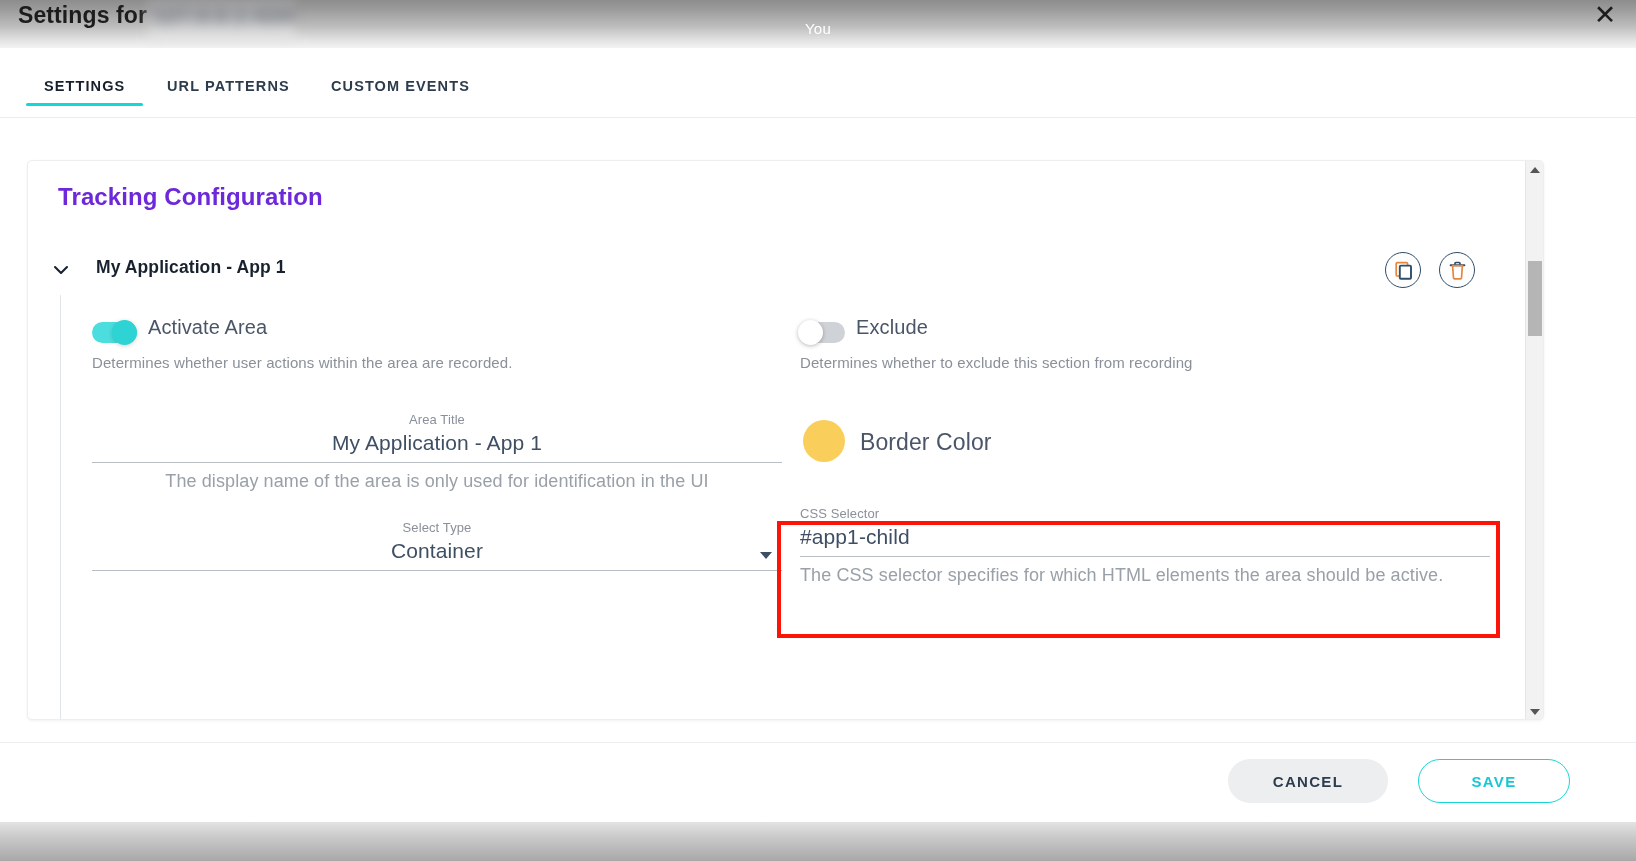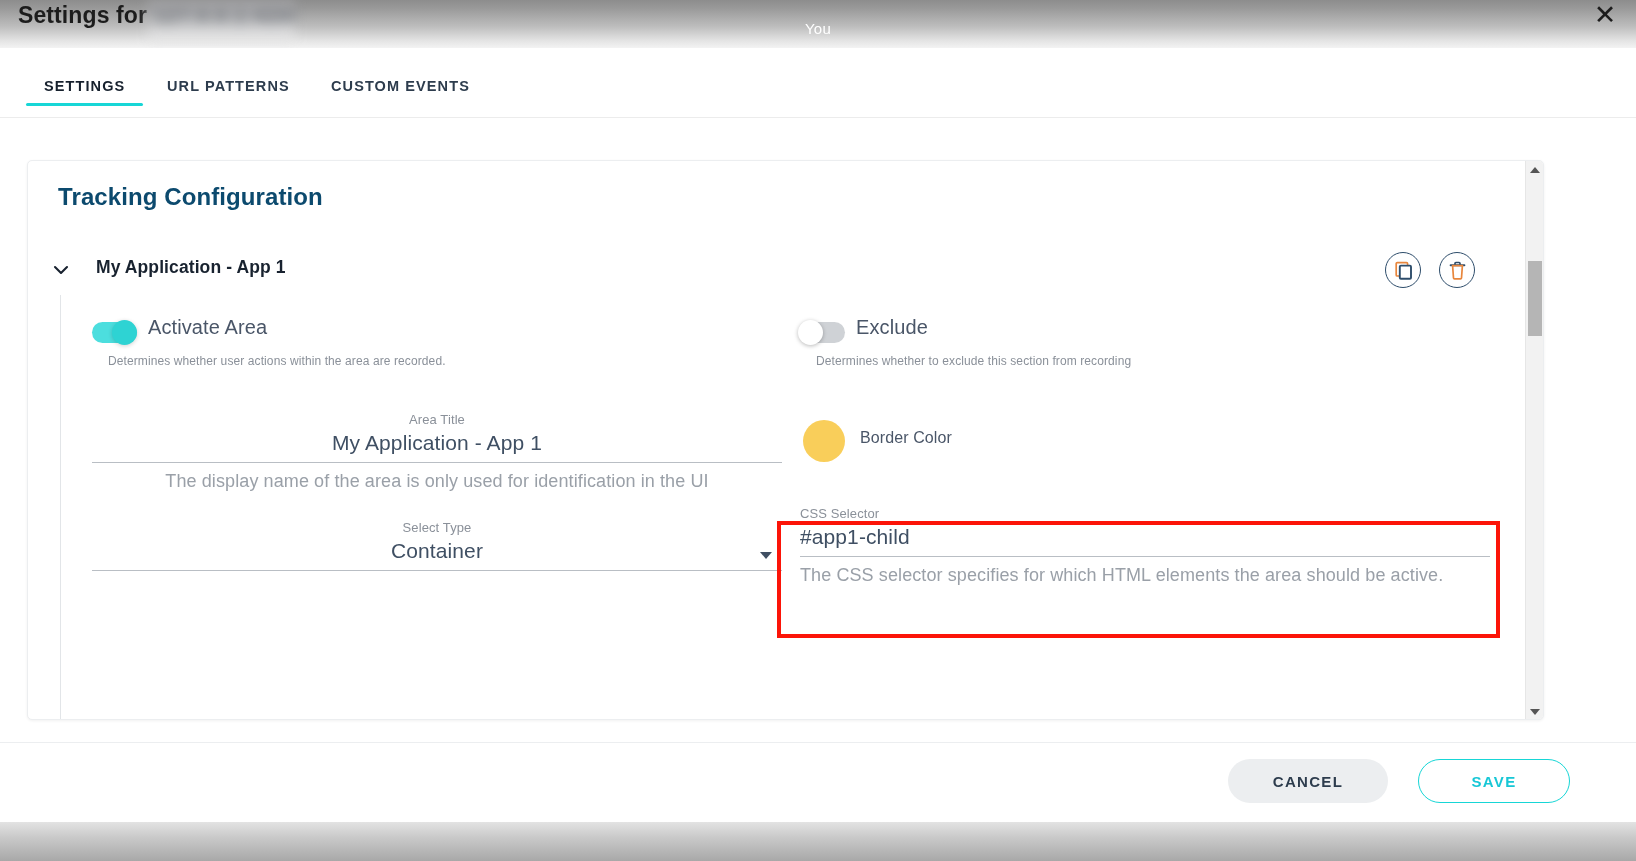--- a/index.html
+++ b/index.html
@@ -127,21 +127,21 @@
     border: 1px solid #eceef0;
     border-radius: 5px;
     box-shadow: 0 1px 3px rgba(0,0,0,0.06);
     overflow: hidden;
   }
   .card-title {
     position: absolute;
     left: 30px; top: 22px;
     font-size: 24px;
     font-weight: bold;
-    color: #0c4a6e;
+    color: #6d28d9;
     letter-spacing: 0.1px;
   }
 
   
   .accordion-head {
     position: absolute;
     left: 0; top: 88px;
     width: 1517px; height: 48px;
   }
   .chev {
@@ -211,22 +211,22 @@
   .toggle.off .knob { left: -2px; }
   .toggle-label {
     position: absolute;
     left: 56px; top: 0px;
     font-size: 20px;
     color: #4a5668;
     letter-spacing: 0.1px;
   }
   .hint {
     position: absolute;
-    left: 16px; top: 38px;
-    font-size: 12px;
+    left: 0; top: 38px;
+    font-size: 15px;
     color: #8a9099;
     letter-spacing: 0.1px;
   }
 
   
   .field { position: relative; }
   .field-label {
     font-size: 13px;
     color: #8a9099;
     letter-spacing: 0.1px;
@@ -263,21 +263,21 @@
   .swatch {
     position: absolute;
     left: 3px; top: 0;
     width: 42px; height: 42px;
     border-radius: 50%;
     cursor: pointer;
   }
   .swatch-label {
     position: absolute;
     left: 60px; top: 9px;
-    font-size: 16px;
+    font-size: 23px;
     color: #4a5668;
     letter-spacing: 0.1px;
   }
 
   
   .highlight-box {
     position: absolute;
     left: 749px; top: 360px;
     width: 723px; height: 117px;
     border: 4px solid #fc1408;

